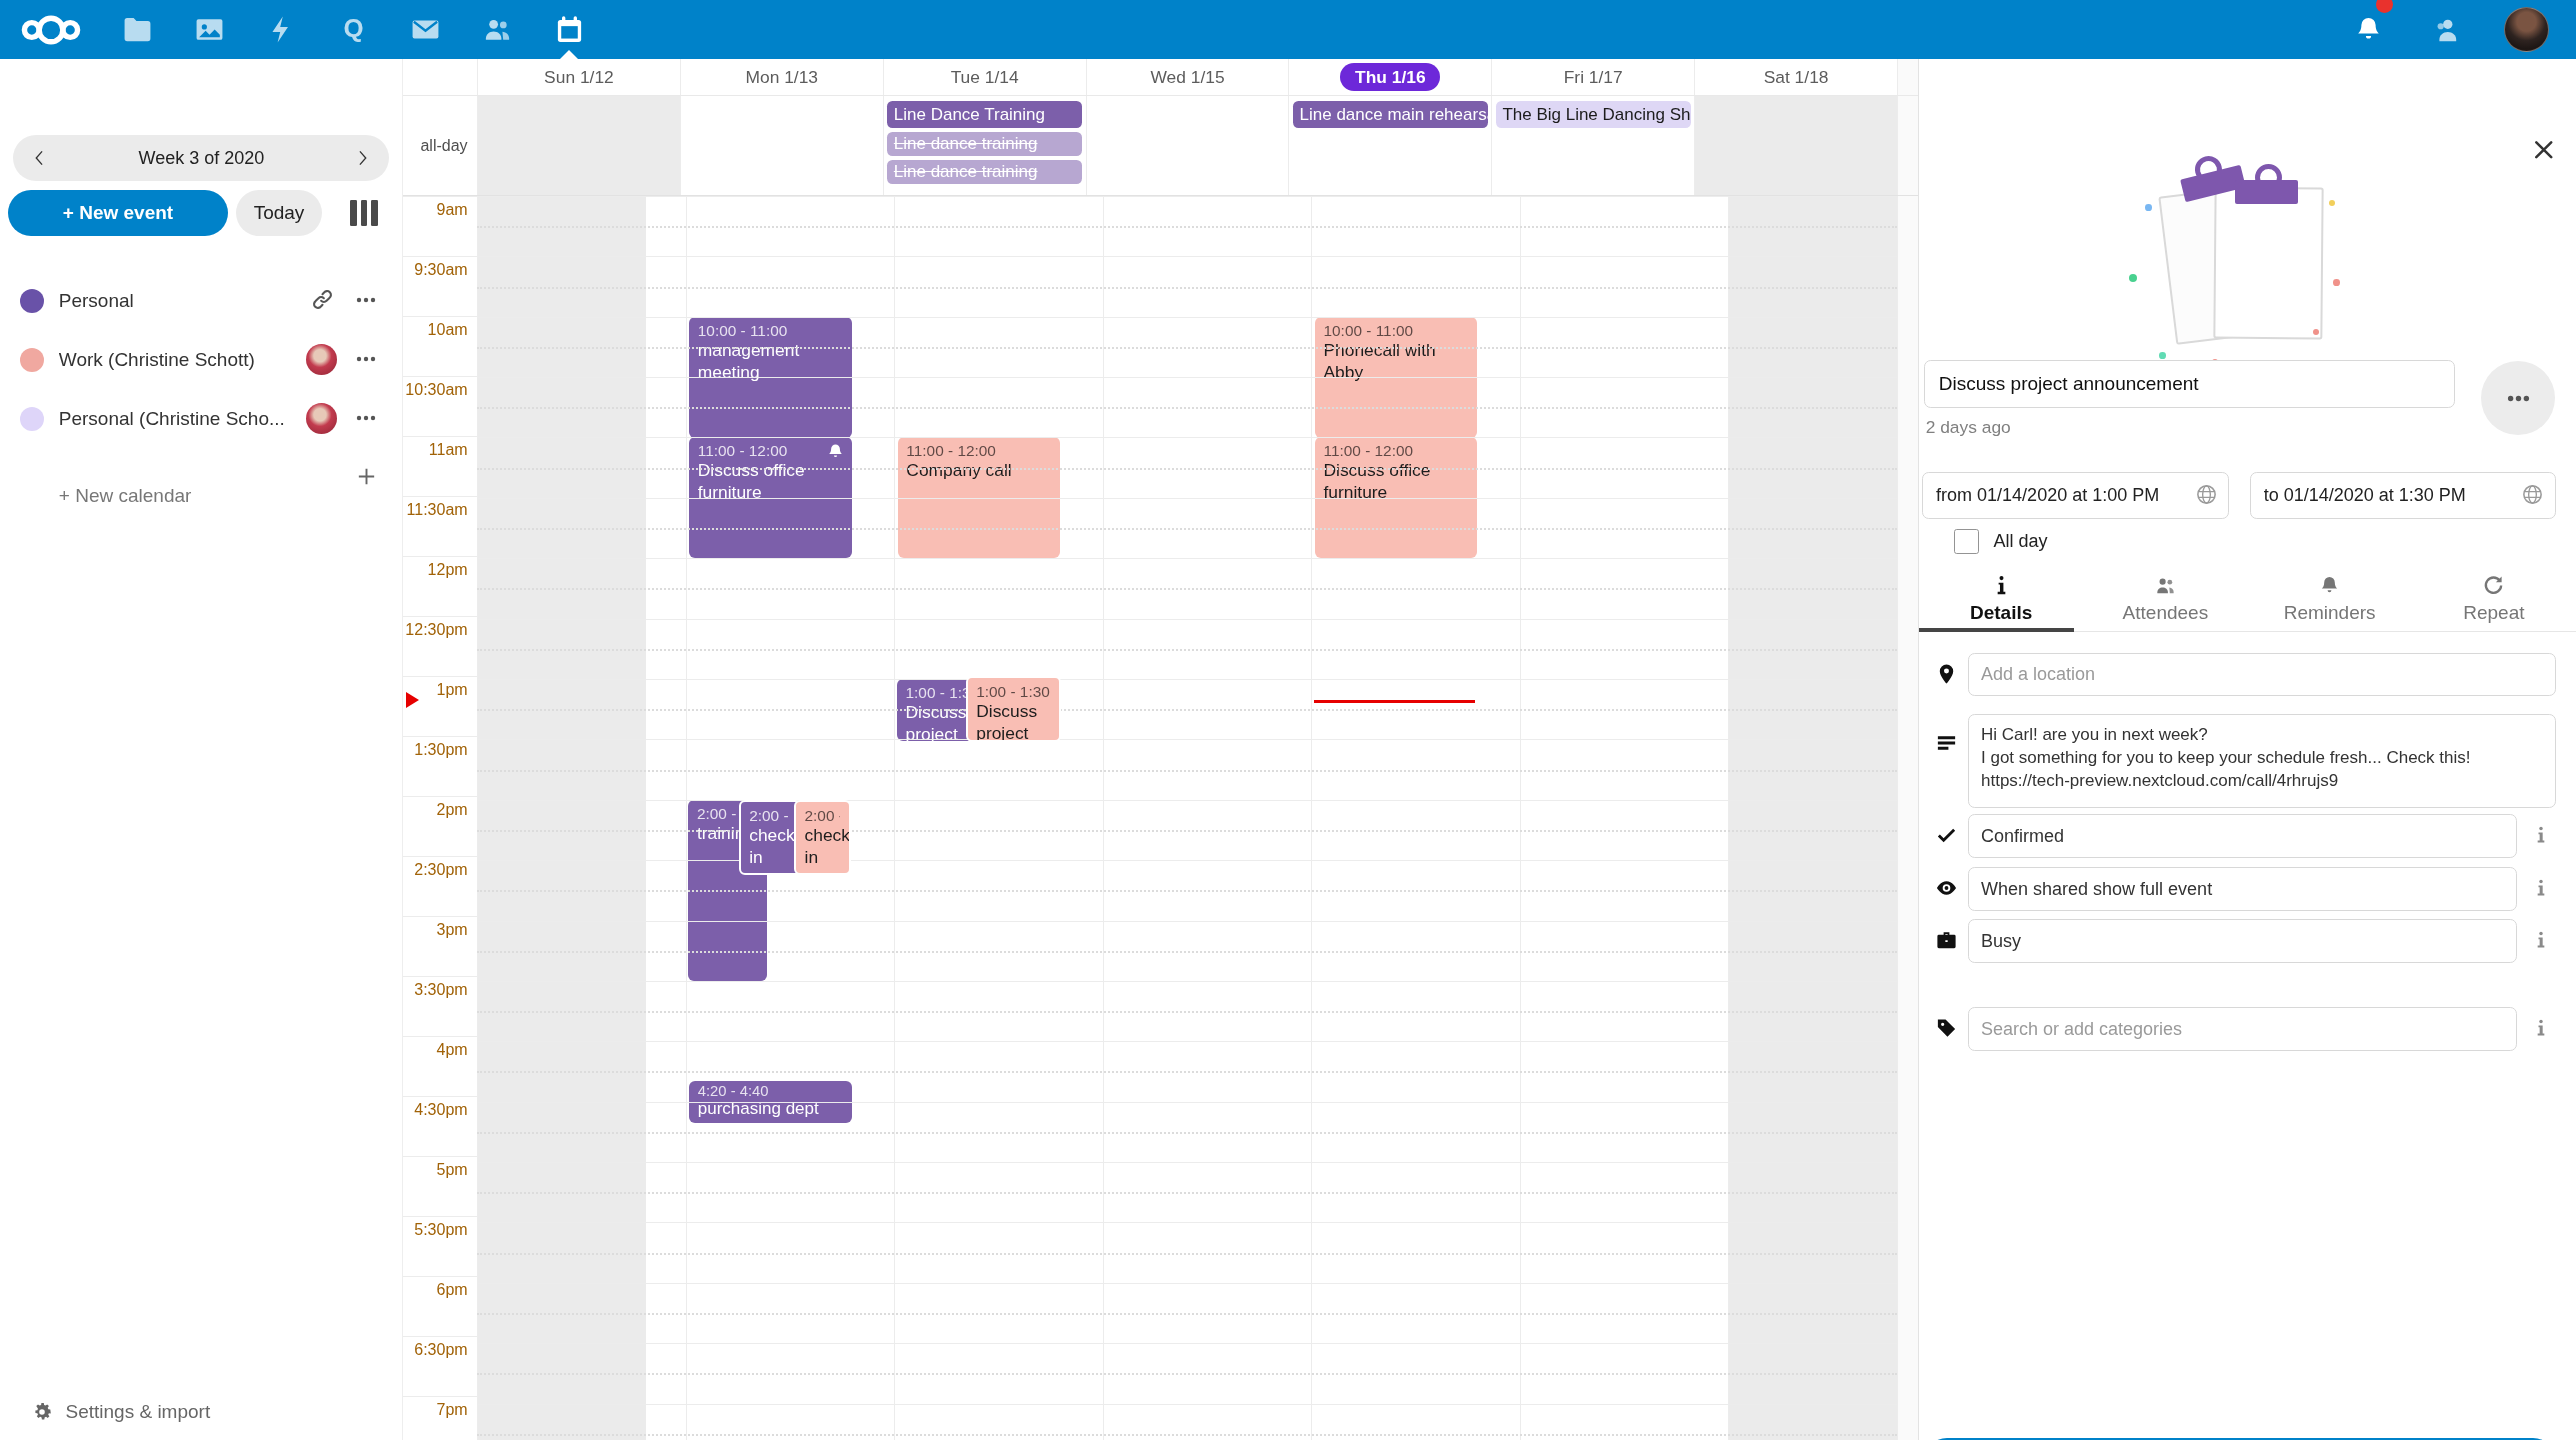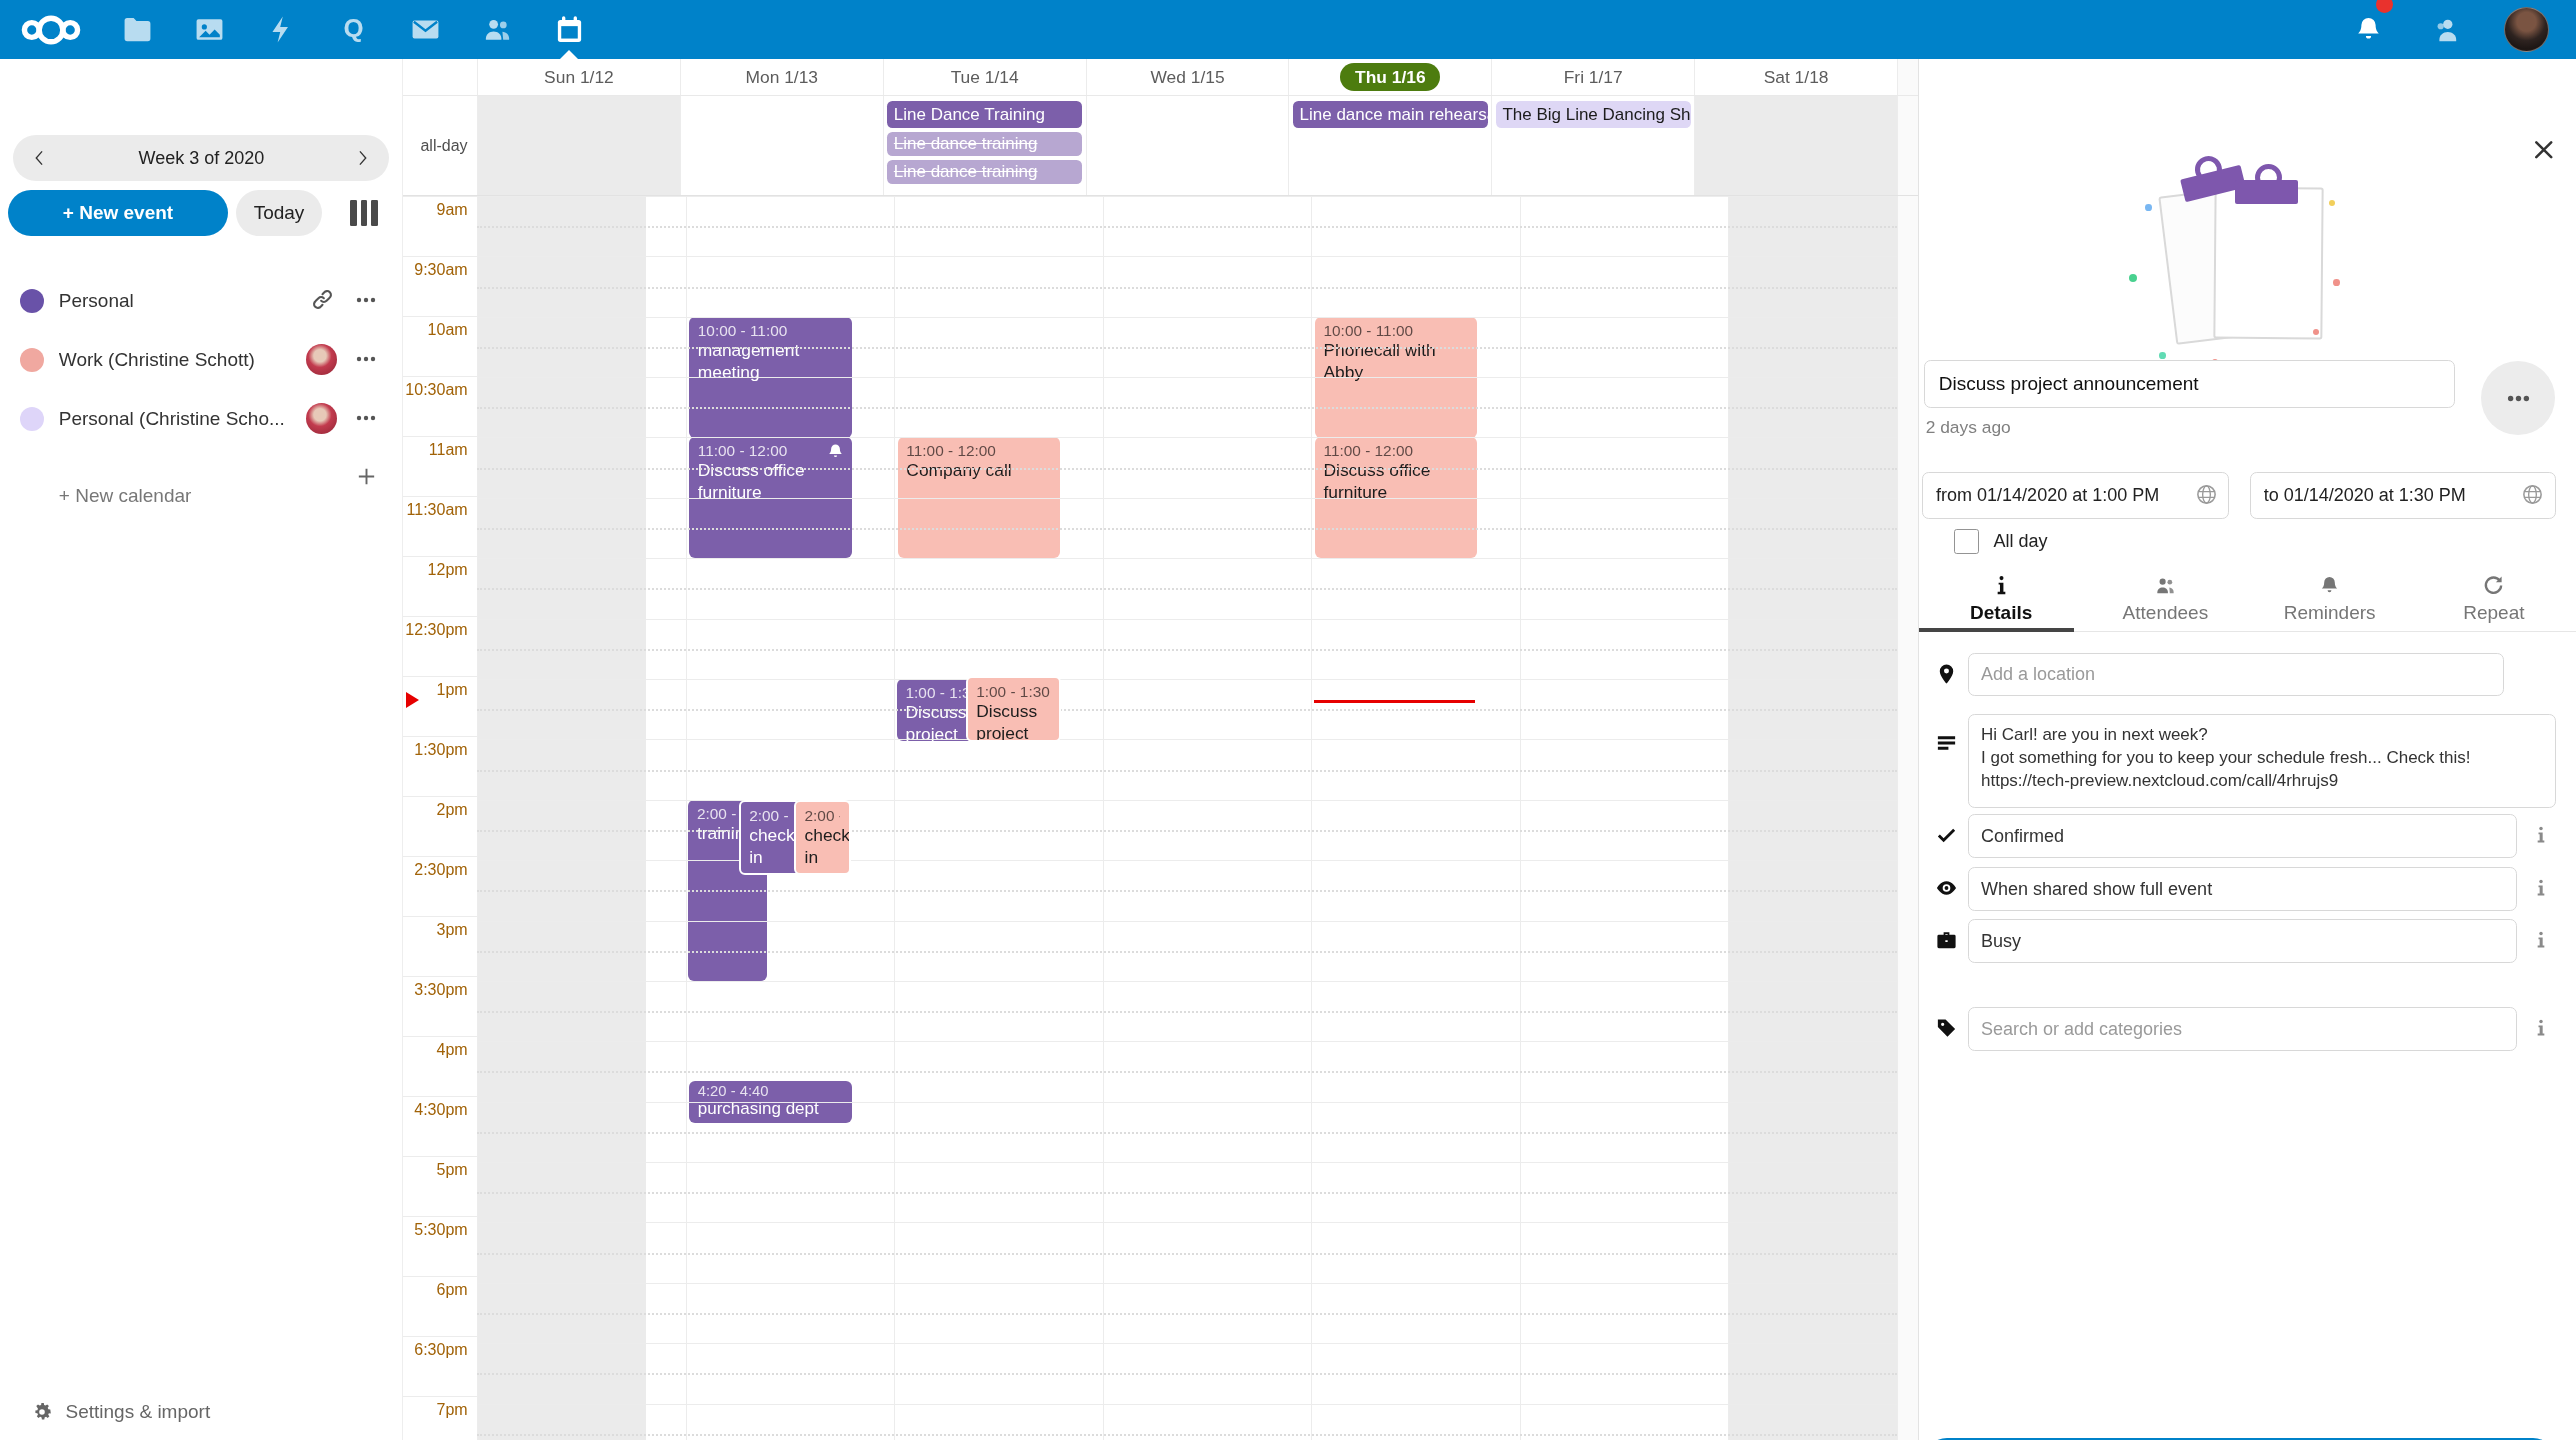--- a/index.html
+++ b/index.html
@@ -51,21 +51,21 @@
   .settings-row{position:absolute;left:29.5px;bottom:17.4px;display:flex;align-items:center;color:#666;cursor:pointer;}
   .settings-row svg{width:24px;height:24px;}
   .settings-label{margin-left:12px;font-size:19px;}
 
   
   .band{display:flex;position:relative;}
   .gut{width:74px;flex:none;box-sizing:border-box;}
   .strip{width:20px;flex:none;background:#fafafa;border-left:0.7px solid #ececec;}
   #hdr-band{height:36px;border-bottom:0.7px solid #e9e9e9;}
   .hdr-cell{flex:1;display:flex;align-items:center;justify-content:center;font-size:17.4px;color:#5c5c5c;border-left:0.7px solid #ececec;min-width:0;cursor:pointer;}
-  .hdr-today{background:#4d7c0f;color:#fff;font-weight:bold;border-radius:670px;padding:3.4px 14.8px;}
+  .hdr-today{background:#6d28d9;color:#fff;font-weight:bold;border-radius:670px;padding:3.4px 14.8px;}
   #allday-band{height:99px;border-bottom:1.3px solid #e2e2e2;}
   .allday-gut{display:flex;align-items:center;justify-content:flex-end;padding-right:9.4px;font-size:16px;color:#4f4f4f;}
   .allday-cell{flex:1;border-left:0.7px solid #ececec;min-width:0;padding-top:5.4px;box-sizing:border-box;}
   .allday-cell.wk{background:#ebebeb;}
   .adev{height:27px;line-height:27px;margin:0 3.4px 4px 3.4px;border-radius:5.4px;padding:0 6.7px;font-size:17px;white-space:nowrap;overflow:hidden;cursor:pointer;}
   .adev.light{height:24px;line-height:24px;text-decoration:line-through;}
   #grid-band{flex:1;overflow:hidden;}
   #grid-gut{position:relative;}
   .gut-row{height:60px;box-sizing:border-box;border-top:1.3px solid #ececec;text-align:right;padding:4px 9.4px 0 0;font-size:16px;color:#a16207;}
   #now-marker{position:absolute;left:2.7px;width:0;height:0;border-top:8.7px solid transparent;border-bottom:8.7px solid transparent;border-left:13.4px solid #e60000;}
@@ -126,21 +126,21 @@
   .tab.active{color:#111;font-weight:bold;}
   .tab.active:after{content:"";position:absolute;left:0;right:9.4px;bottom:-1.3px;height:4.7px;background:#454545;}
   .field-row{position:absolute;left:0;width:657px;}
   .field-row .ficon{position:absolute;left:16px;top:50%;transform:translateY(-50%);color:#111;}
   .field-row .ficon svg{width:23px;height:23px;}
   .field-row .iicon{position:absolute;left:612px;top:50%;transform:translateY(-50%);color:#8a8a8a;}
   .field-row .iicon svg{width:20px;height:20px;}
   .finput{position:absolute;left:49px;box-sizing:border-box;border:1.3px solid #d8d8d8;border-radius:6.7px;font-size:18px;color:#333;padding:0 12px;font-family:inherit;background:#fff;}
   .finput::placeholder{color:#9a9a9a;}
   #loc-row{top:594px;height:43px;}
-  #loc-input{width:536px;height:43px;}
+  #loc-input{width:588px;height:43px;}
   #desc-row{top:655px;height:94px;}
   #desc-box{position:absolute;left:49px;width:588px;height:94px;box-sizing:border-box;border:1.3px solid #d8d8d8;border-radius:6.7px;font-size:17px;line-height:23px;color:#333;padding:8px 12px;font-family:inherit;resize:none;overflow:hidden;}
   .sel-row{height:44px;}
   .sel-input{width:549px;height:44px;}
   #update-btn{position:absolute;left:5.4px;top:1379px;width:632px;height:46px;background:#0082c9;color:#fff;border:none;border-radius:23px;font-size:20px;font-weight:bold;font-family:inherit;cursor:pointer;}
 </style>
 </head>
 <body>
 
 <div id="app">

